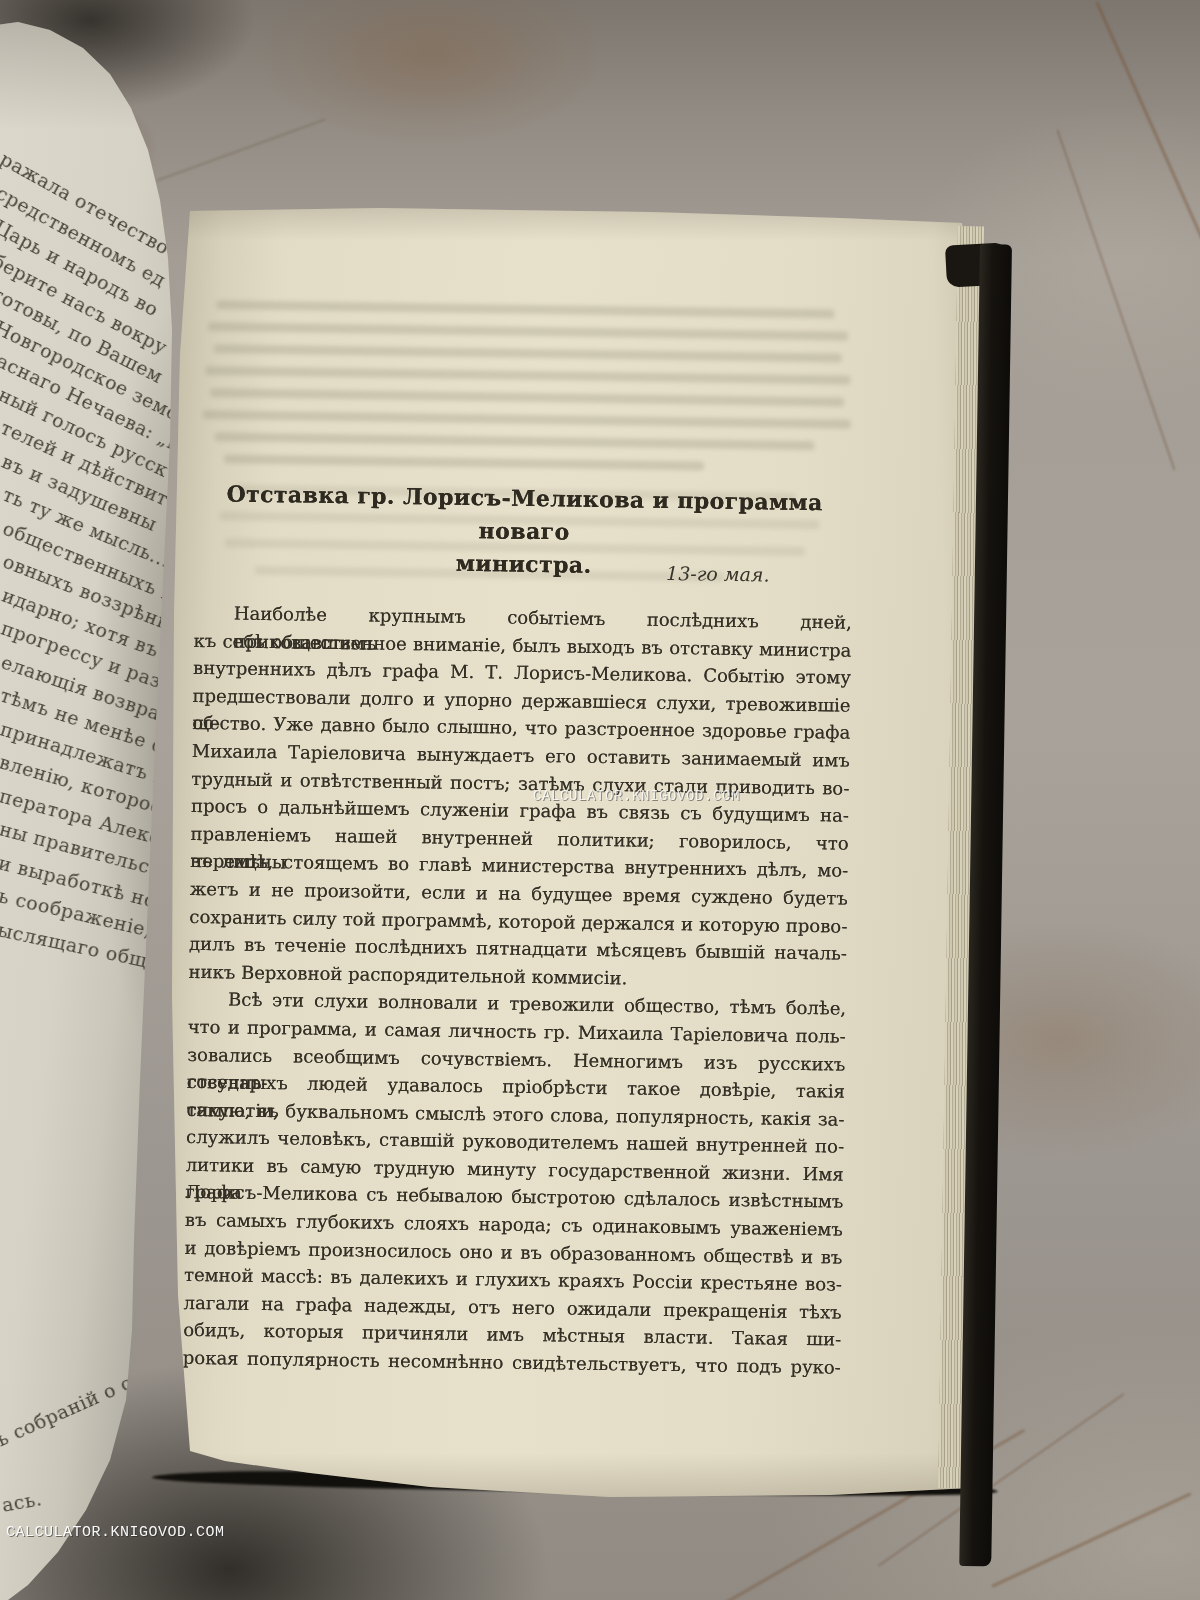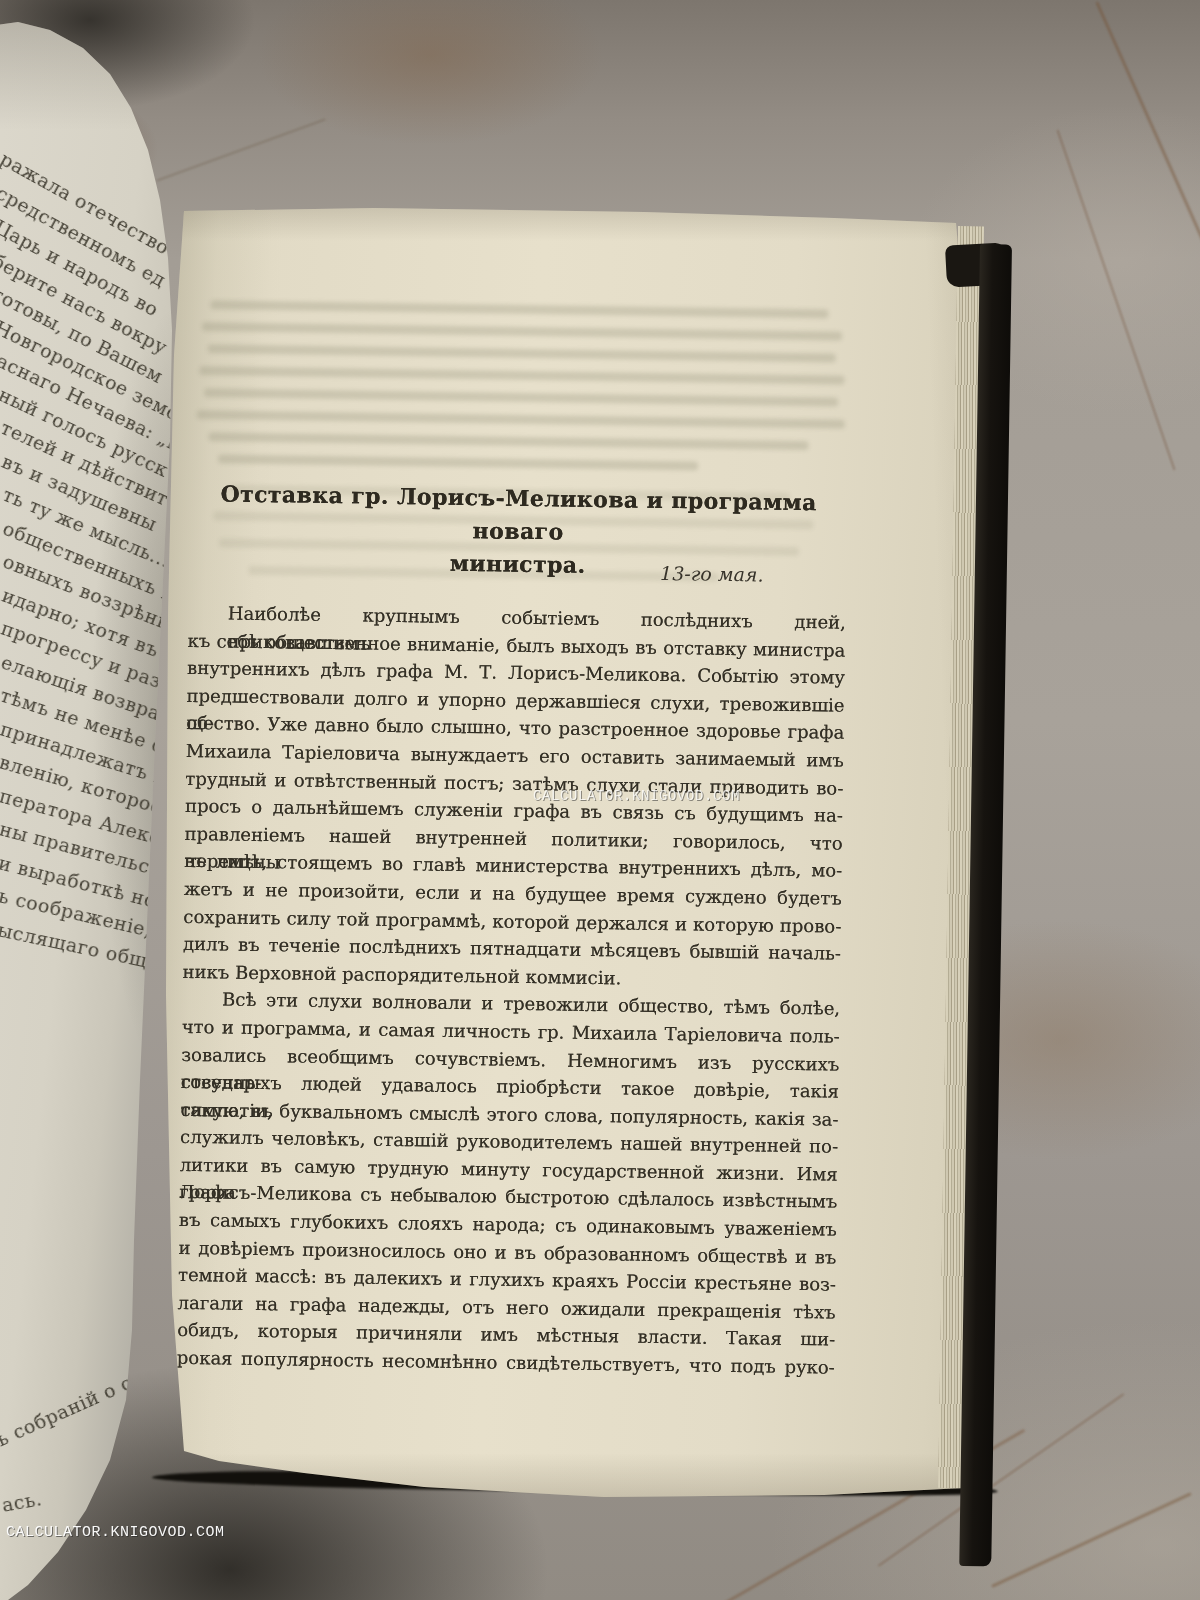--- a/index.html
+++ b/index.html
@@ -29,21 +29,21 @@
       152px 1080px,146px 1240px,144px 1330px,138px 1400px,122px 1460px,98px 1510px,
       70px 1552px,40px 1585px,20px 1600px,0 1600px);
   }
   .left-page::after{content:"";position:absolute;inset:0;
     background:linear-gradient(180deg,rgba(70,64,56,.28) 0,transparent 130px),
                radial-gradient(120px 500px at 200px 700px, rgba(60,56,50,.30), transparent 80%);}
   .frag{position:absolute;white-space:nowrap;font-size:19px;color:#3c382d;
         transform-origin:left center;filter:blur(.45px);opacity:.92;letter-spacing:.5px;z-index:2;}
 
   
-  .right-page{position:absolute;left:124px;top:195px;width:870px;height:1310px;
+  .right-page{position:absolute;left:130px;top:195px;width:870px;height:1310px;
     background:
       linear-gradient(92deg, rgba(96,88,70,.55) 0, rgba(150,142,120,.28) 42px, rgba(190,182,158,.12) 95px, transparent 160px),
       linear-gradient(180deg, rgba(110,102,84,.30) 0, transparent 46px),
       linear-gradient(0deg, rgba(116,106,86,.30) 0, transparent 52px),
       linear-gradient(268deg, rgba(150,142,120,.30) 0, transparent 70px),
       linear-gradient(93deg,#c3bda8 0,#d6d0ba 6%,#e2dbc6 16%,#e7e0cb 45%,#e3dcc7 72%,#d9d2bc 92%,#cfc8b2 100%);
     clip-path:polygon(60px 16px,250px 13px,520px 17px,710px 23px,832px 28px,840px 120px,
       842px 520px,846px 900px,856px 1240px,860px 1292px,700px 1300px,480px 1302px,
       300px 1292px,180px 1278px,95px 1266px,60px 1256px,48px 1100px,42px 800px,
       44px 420px,50px 160px);

